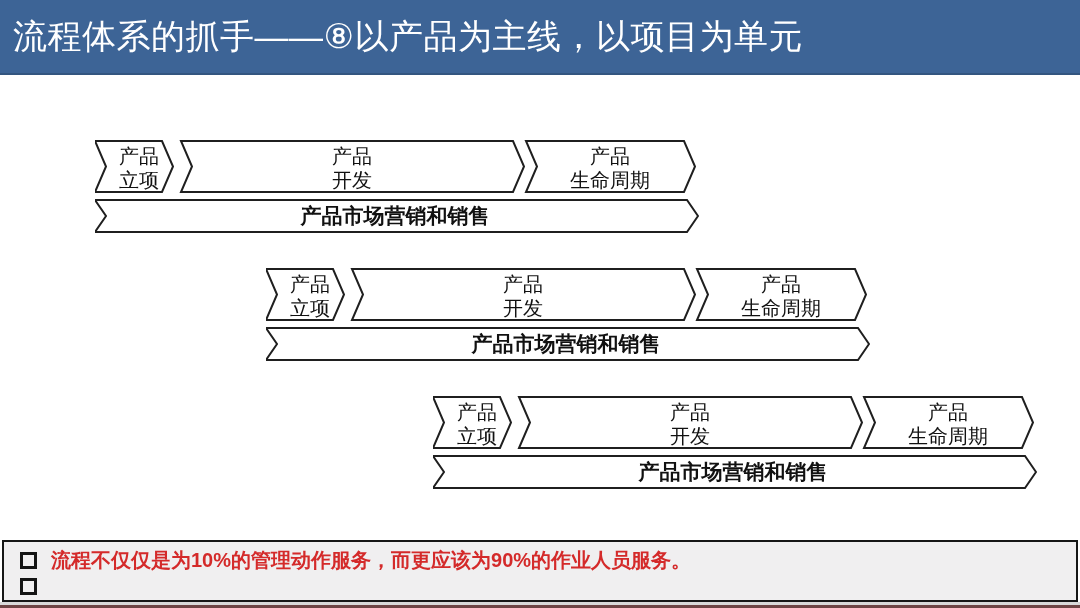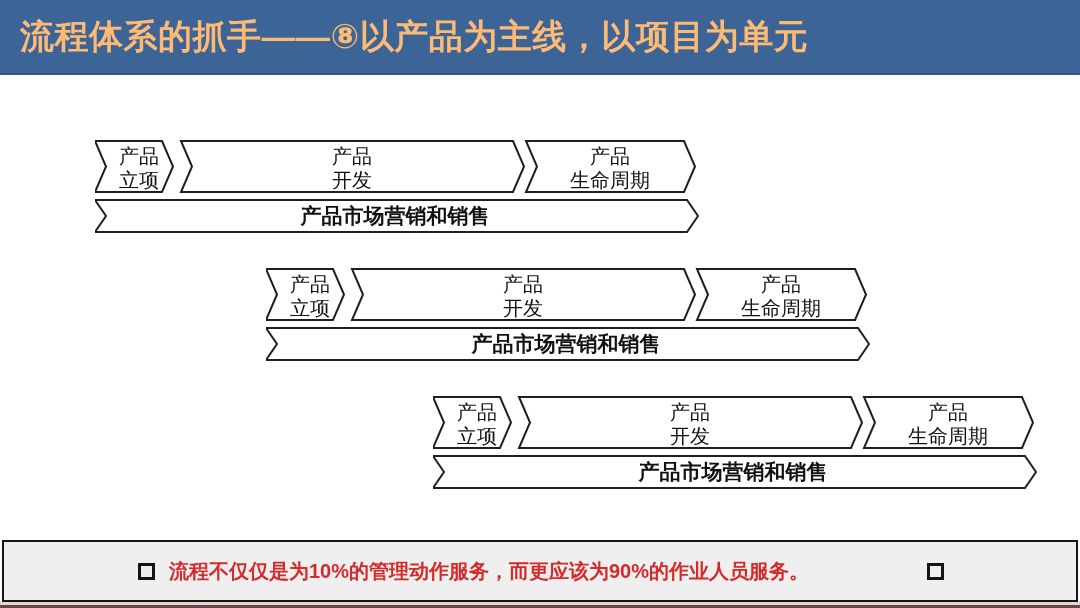--- a/index.html
+++ b/index.html
@@ -7,40 +7,40 @@
     position:relative;width:1080px;height:608px;overflow:hidden;
     background:#ffffff;font-family:"Liberation Sans","DejaVu Sans",sans-serif;
   }
   
   .header{
     position:absolute;left:0;top:0;width:1080px;height:75px;
     background:#3d6496;border-bottom:2px solid #33557f;
     display:flex;align-items:center;box-sizing:border-box;
   }
   .header .title{
-    padding-left:20px;color:#fdba74;font-size:34px;font-weight:bold;
+    padding-left:13px;color:#ffffff;font-size:34px;font-weight:normal;
     letter-spacing:0.5px;white-space:nowrap;
   }
   
   .process-row{position:absolute;width:604px;height:94px;}
   .process-row svg{display:block;}
   .chev{fill:#ffffff;stroke:#1f1f1f;stroke-width:2px;stroke-linejoin:miter;}
   .ct{
     font-family:"Liberation Sans","DejaVu Sans",sans-serif;
     font-size:20px;fill:#111111;text-anchor:middle;
   }
   .ct-bold{
     font-family:"Liberation Sans","DejaVu Sans",sans-serif;
     font-size:21px;font-weight:bold;fill:#111111;text-anchor:middle;
   }
   
   .notes{
     position:absolute;left:2px;top:540px;width:1076px;height:62px;
     background:#f0eff0;border:2px solid #161616;box-sizing:border-box;
-    display:flex;flex-direction:row;justify-content:space-evenly;
+    display:flex;flex-direction:column;justify-content:space-evenly;
     padding-left:16px;
   }
   .note-line{display:flex;align-items:center;}
   .note-bullet{
     flex:0 0 auto;width:11px;height:11px;border:3px solid #141414;
     background:transparent;margin-right:14px;
   }
   .note-text{
     color:#d42a2a;font-size:20px;font-weight:bold;white-space:nowrap;
   }

